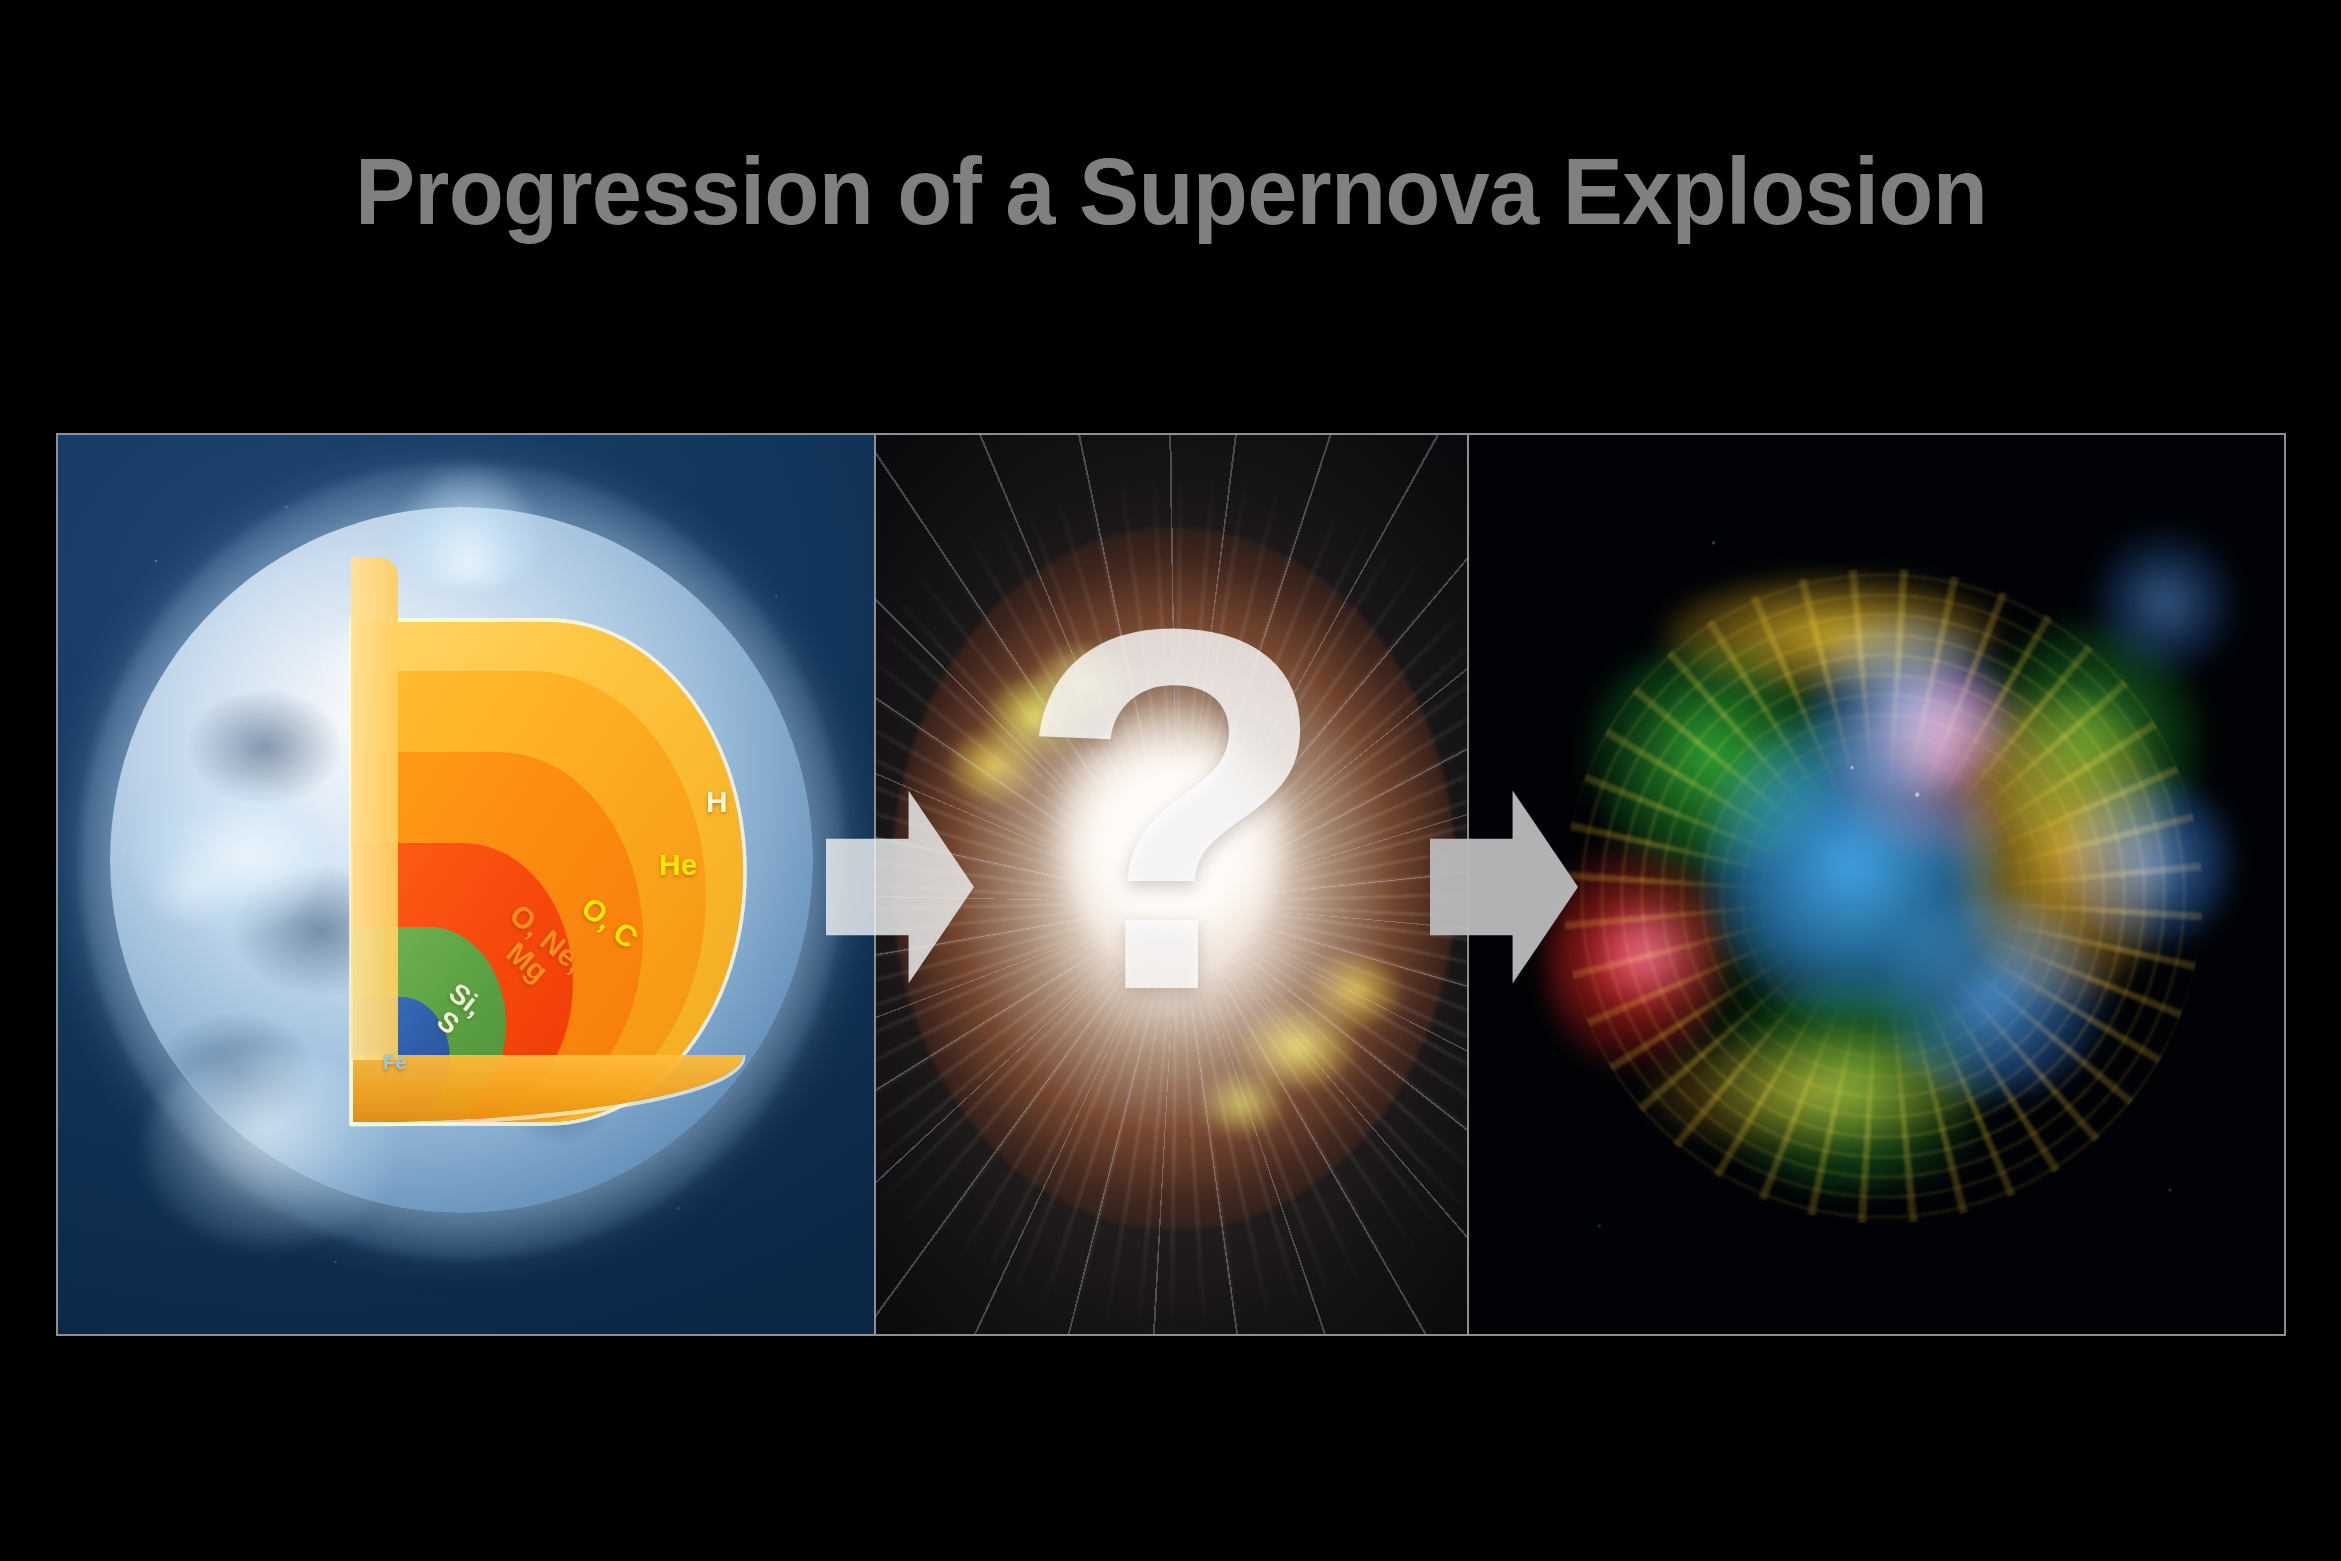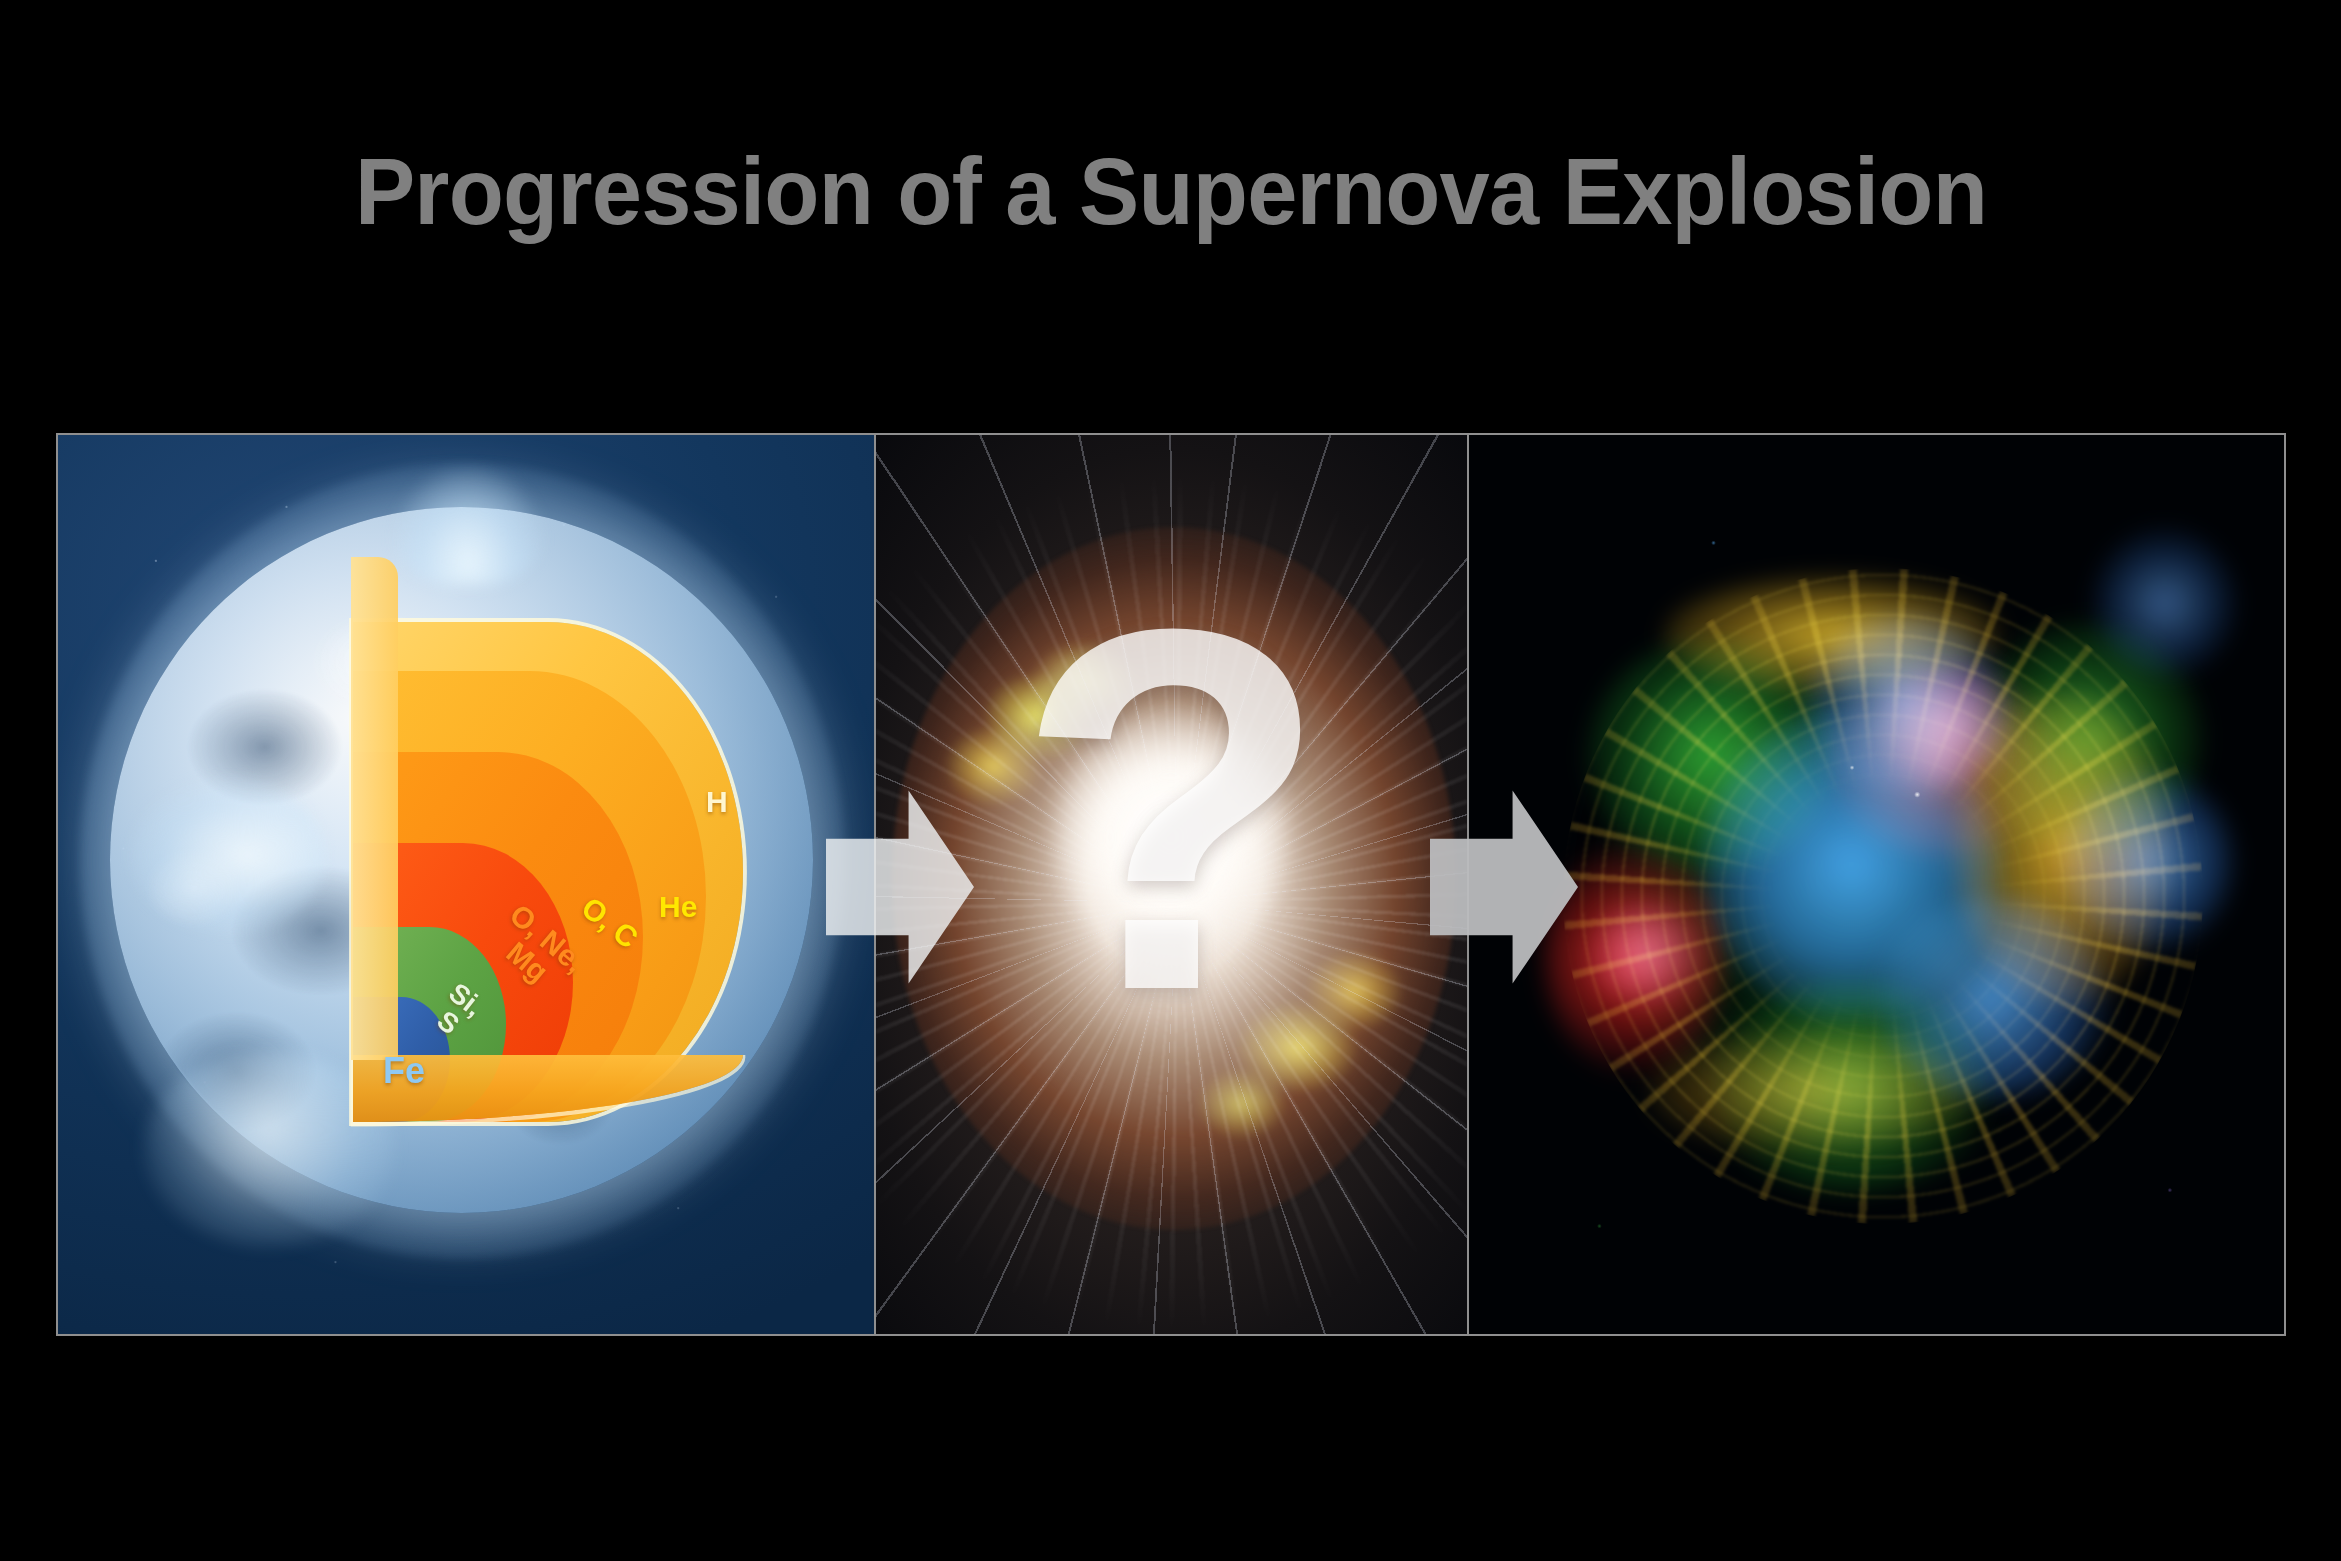--- a/index.html
+++ b/index.html
@@ -187,25 +187,25 @@
     position: absolute;
     font-family: "Liberation Sans", sans-serif;
     font-weight: bold;
     line-height: 1.04;
     text-align: center;
     text-shadow: 0 1.6px 3.9px rgba(120,60,0,.45);
     pointer-events: none;
     white-space: pre-line;
   }
   #label-h      { left: 353px; top: 226px; font-size: 30px; color: #fff6cf; }
-  #label-he     { left: 306px; top: 289px; font-size: 30px; color: #ffe800; margin-top: 42px; }
+  #label-he     { left: 306px; top: 289px; font-size: 30px; color: #ffe800; }
   #label-oc     { left: 226px; top: 347px; font-size: 30px; color: #ffe400; transform: rotate(38deg); }
   #label-onemg  { left: 141px; top: 359px; font-size: 30px; color: #ff8a1e; transform: rotate(40deg); }
   #label-sis    { left: 87px; top: 422px; font-size: 28px; color: #e7f6de; transform: rotate(38deg); }
-  #label-fe     { left: 30px;  top: 492px; font-size: 36px; color: #8fc9f2; }
+  #label-fe     { left: 30px;  top: 492px; font-size: 20px; color: #8fc9f2; }
 
   
   .blast-sky {
     position: absolute; inset: 0;
     background: radial-gradient(ellipse 78% 72% at 50% 52%, #4a3a33 0%, #2a2220 40%, #141214 70%, #07080c 100%);
   }
   .blast-shell {
     position: absolute;
     left: 15.6px; top: 92px;
     width: 564px; height: 703px;

